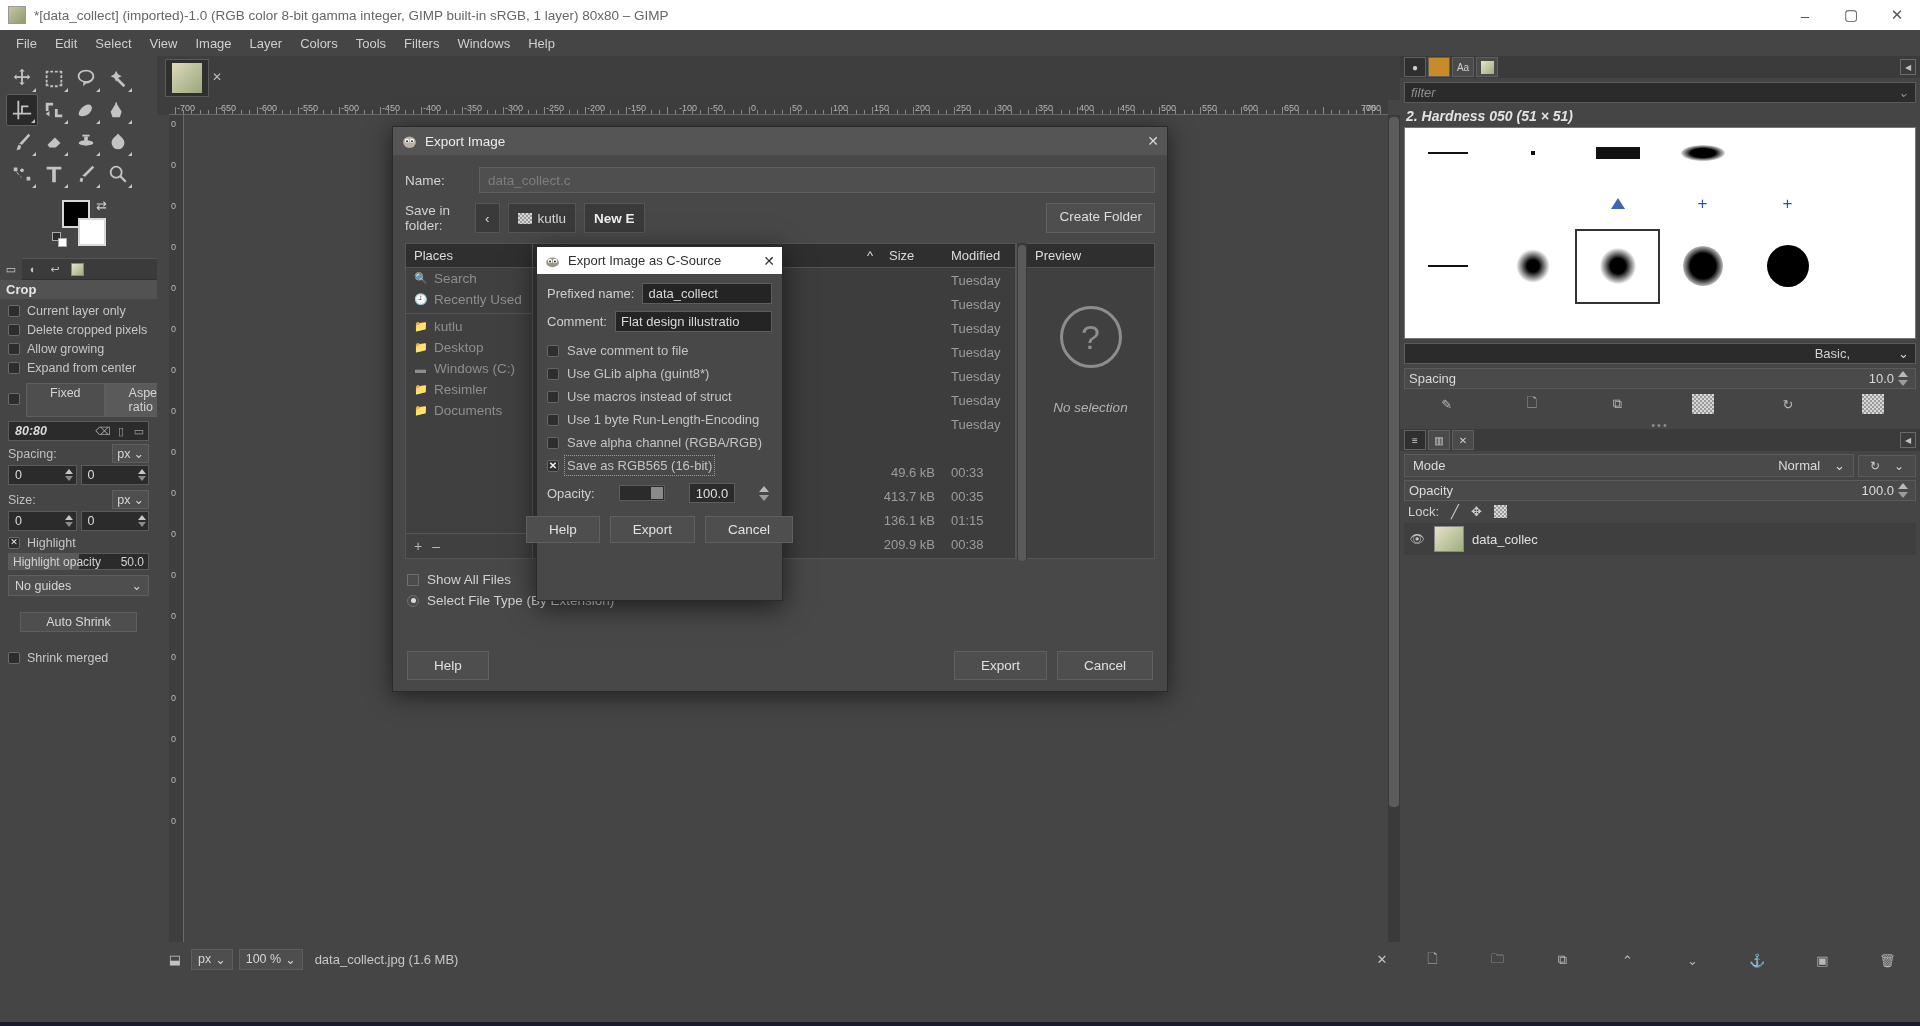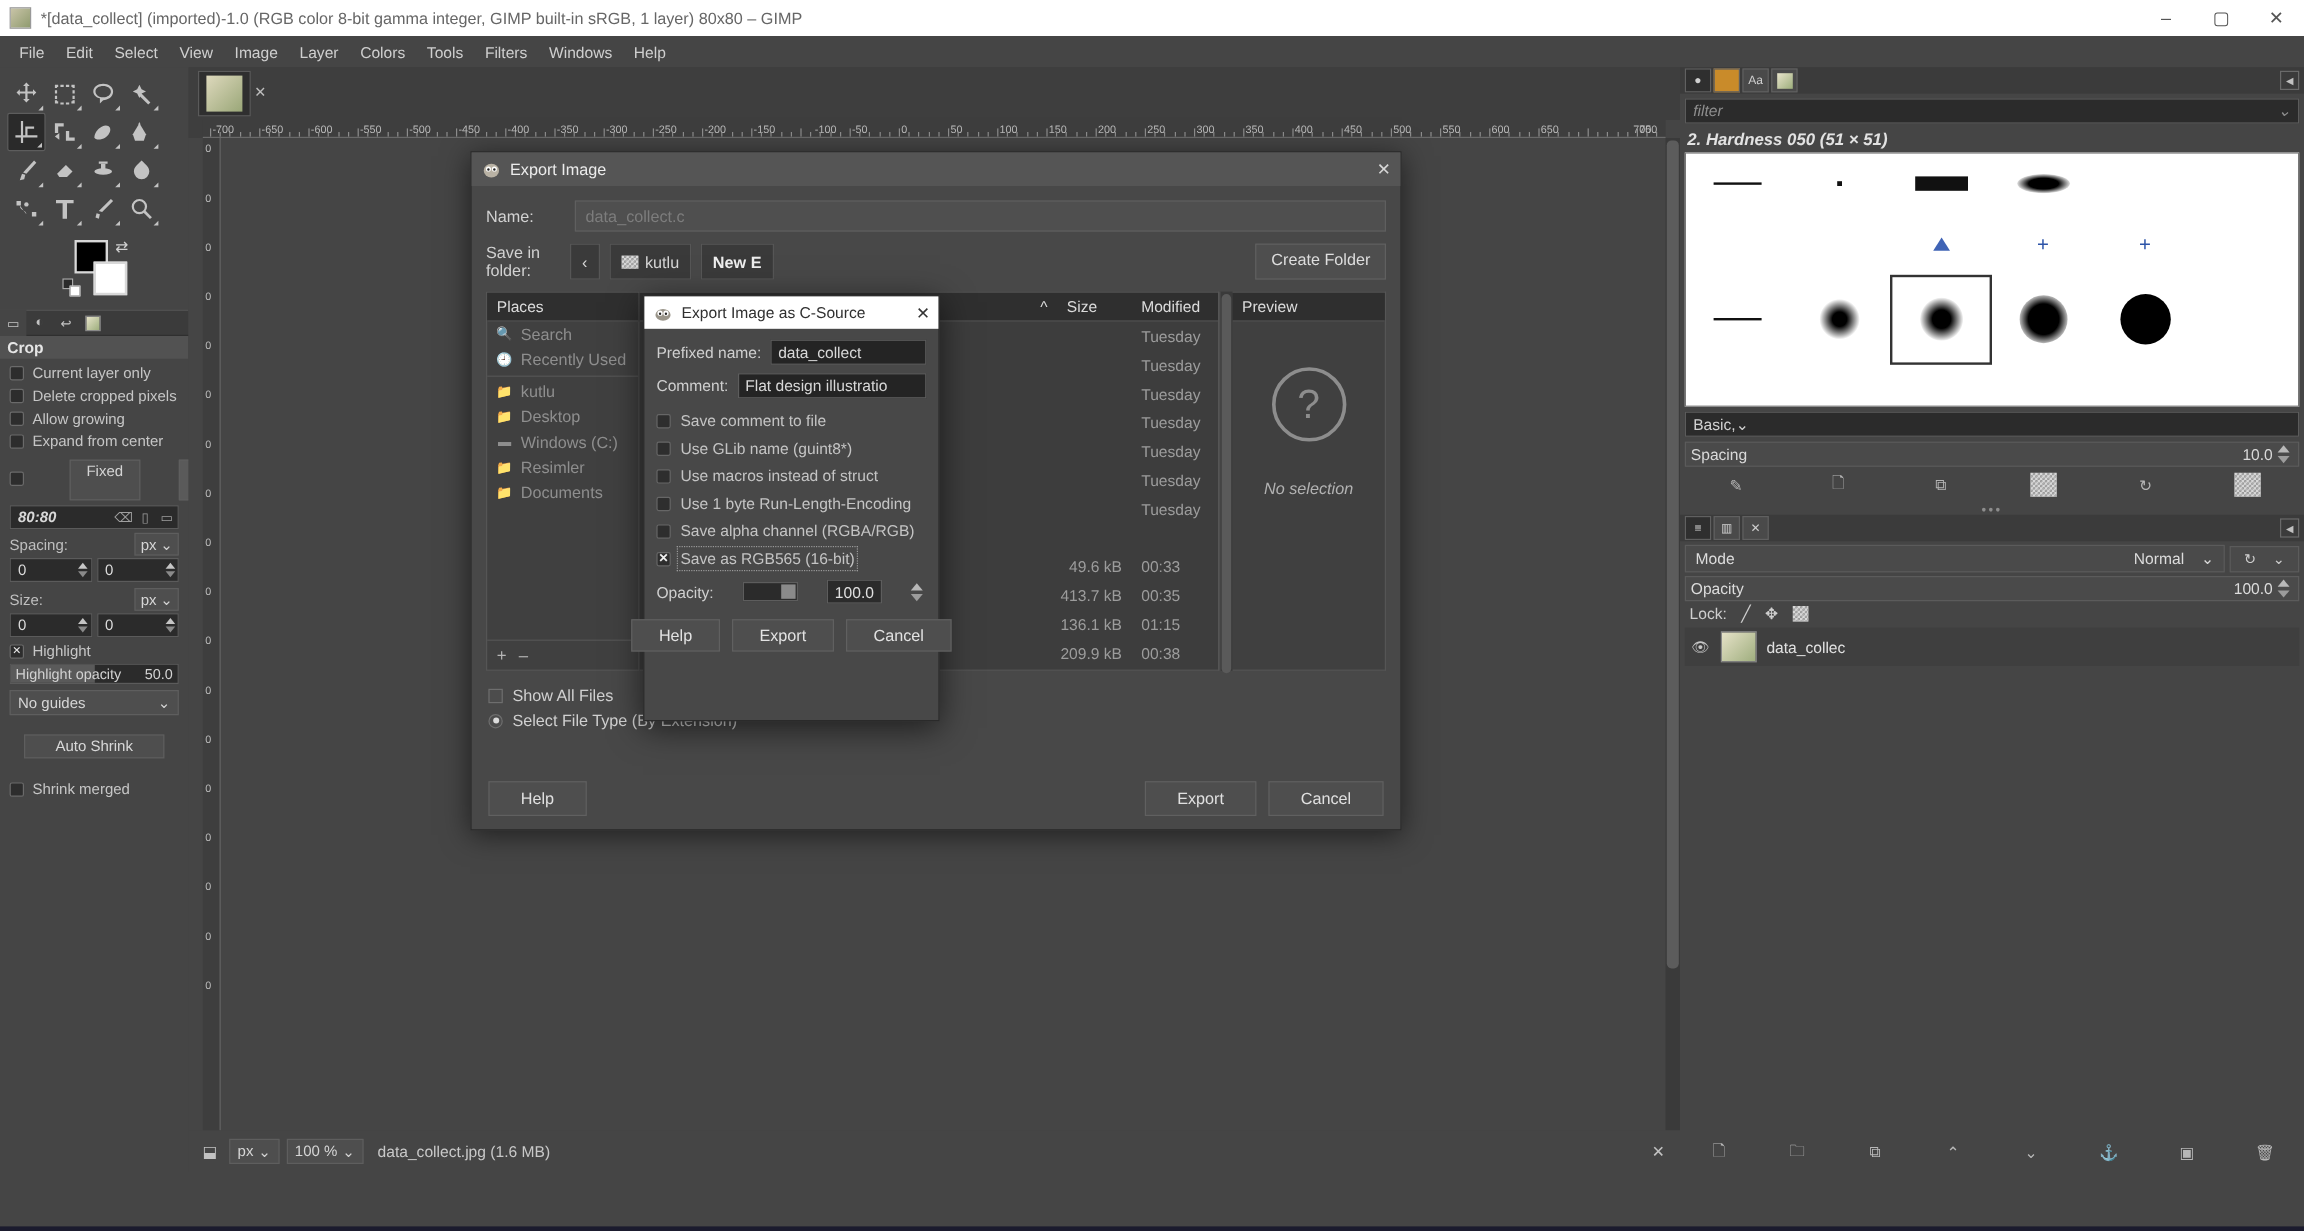--- a/index.html
+++ b/index.html
@@ -56,21 +56,21 @@
   .dock-tab.sel { background:#454545; }
 
   .opt-title { background:#525252; font-weight:bold; color:#e6e6e6; padding:2px 6px; font-size:13px;}
   .opt-body { padding:2px 4px 0 4px; }
   .chk-row { display:flex; align-items:center; gap:7px; height:19px; padding-left:4px; }
   .cbox { width:12px; height:12px; background:#2d2d2d; border:1px solid #6a6a6a; border-radius:2px; flex:none;
      display:flex; align-items:center; justify-content:center; color:#e9e9e9; font-size:9px; line-height:1;}
   .chk-row span.lbl { font-size:12.5px; color:#c6c6c6; }
 
   .seg { display:flex; margin:3px 0 0 0; }
-  .seg .btn { padding:2px 13px; background:#4e4e4e; border:1px solid #5e5e5e; font-size:12.5px; color:#d4d4d4;margin-left:32px;}
+  .seg .btn { padding:2px 23px; background:#4e4e4e; border:1px solid #5e5e5e; font-size:12.5px; color:#d4d4d4;}
   .seg .btn.on { background:#5a5a5a; }
   .ratio { display:flex; align-items:center; background:#2b2b2b; border:1px solid #5b5b5b;
      height:20px; margin:4px 4px 0 4px; }
   .ratio .v { flex:1; font-style:italic; font-weight:bold; padding-left:6px; color:#d8d8d8; font-size:12.5px;}
   .ratio .ic { width:18px; text-align:center; color:#9f9f9f; font-size:11px;}
 
   .lblrow { display:flex; align-items:center; justify-content:space-between; padding:3px 4px 0 4px;}
   .lblrow .t { font-size:12.5px; }
   .unit { display:flex; align-items:center; gap:3px; background:#4e4e4e; border:1px solid #5e5e5e;
     padding:1px 4px; font-size:12.5px; color:#d6d6d6; }
@@ -135,22 +135,22 @@
     align-items:center; justify-content:center; color:#c0c0c0; font-size:8px;}
 
   .filterbox { display:flex; align-items:center; justify-content:space-between; background:#2b2b2b;
     border:1px solid #5b5b5b; margin:4px; padding:2px 6px; font-style:italic; color:#8e8e8e; font-size:13px;}
   .brushtitle { font-style:italic; font-weight:bold; font-size:14px; color:#e2e2e2; padding:1px 6px;}
   .brushgrid { display:grid; grid-template-columns:repeat(6,1fr); background:#fff; margin:2px 4px;
     height:212px; border:1px solid #777;}
   .bcell { display:flex; align-items:center; justify-content:center; }
   .bcell.sel { outline:2px solid #333; outline-offset:-2px; }
 
-  .rowsel { display:flex; align-items:center; justify-content:flex-start; background:#2b2b2b;
-    border:1px solid #5b5b5b; margin:4px; padding:2px 6px; font-size:13px; color:#d2d2d2;}
+  .rowsel { display:flex; align-items:center; justify-content:flex-end; background:#2b2b2b;
+    border:1px solid #5b5b5b; margin:4px; padding:2px 6px; font-size:13px; color:#d2d2d2;gap:48px;}
   .spacingrow { display:flex; align-items:center; background:#4a4a4a; border:1px solid #5b5b5b;
     margin:2px 4px; height:21px; padding:0 4px; font-size:13px; color:#d9d9d9; }
   .iconbar { display:flex; align-items:center; justify-content:space-around; height:26px; margin:2px 4px;}
   .iconbar .ib { width:22px; height:20px; display:flex; align-items:center; justify-content:center; color:#b6b6b6;}
   .grip { text-align:center; color:#8d8d8d; font-size:11px; letter-spacing:2px; height:10px; }
 
   .moderow { display:flex; align-items:center; gap:4px; margin:3px 4px;}
   .modebox { flex:1; display:flex; align-items:center; justify-content:space-between;
      background:#4a4a4a; border:1px solid #5b5b5b; padding:3px 8px; font-size:13px; color:#dcdcdc;}
   .modebtn { width:58px; display:flex; align-items:center; justify-content:space-around;
@@ -1141,21 +1141,21 @@
         <span class="subin">Flat design illustratio</span>
       </div>
 
       <div id="subchecks">
           <div class="subchk">
             <span class="sq"></span>
             <span class="txt">Save comment to file</span>
           </div>
           <div class="subchk">
             <span class="sq"></span>
-            <span class="txt">Use GLib name (guint8*)</span>
+            <span class="txt">Use GLib alpha (guint8*)</span>
           </div>
           <div class="subchk">
             <span class="sq"></span>
             <span class="txt">Use macros instead of struct</span>
           </div>
           <div class="subchk">
             <span class="sq"></span>
             <span class="txt">Use 1 byte Run-Length-Encoding</span>
           </div>
           <div class="subchk">

